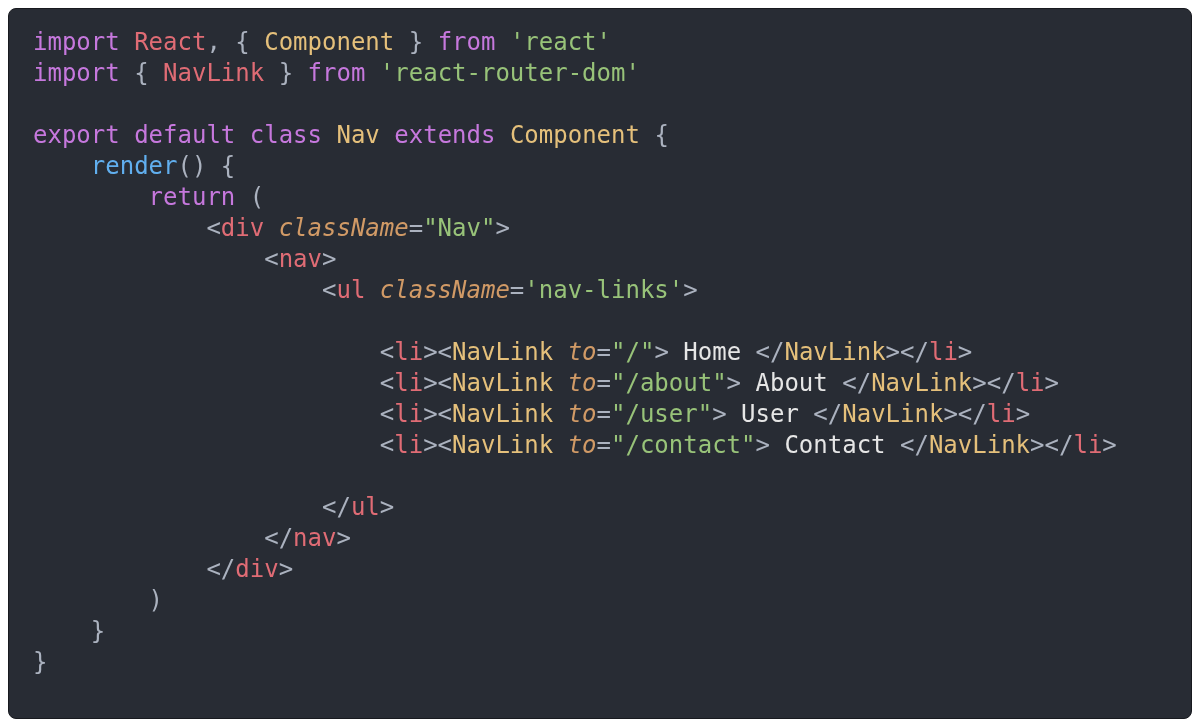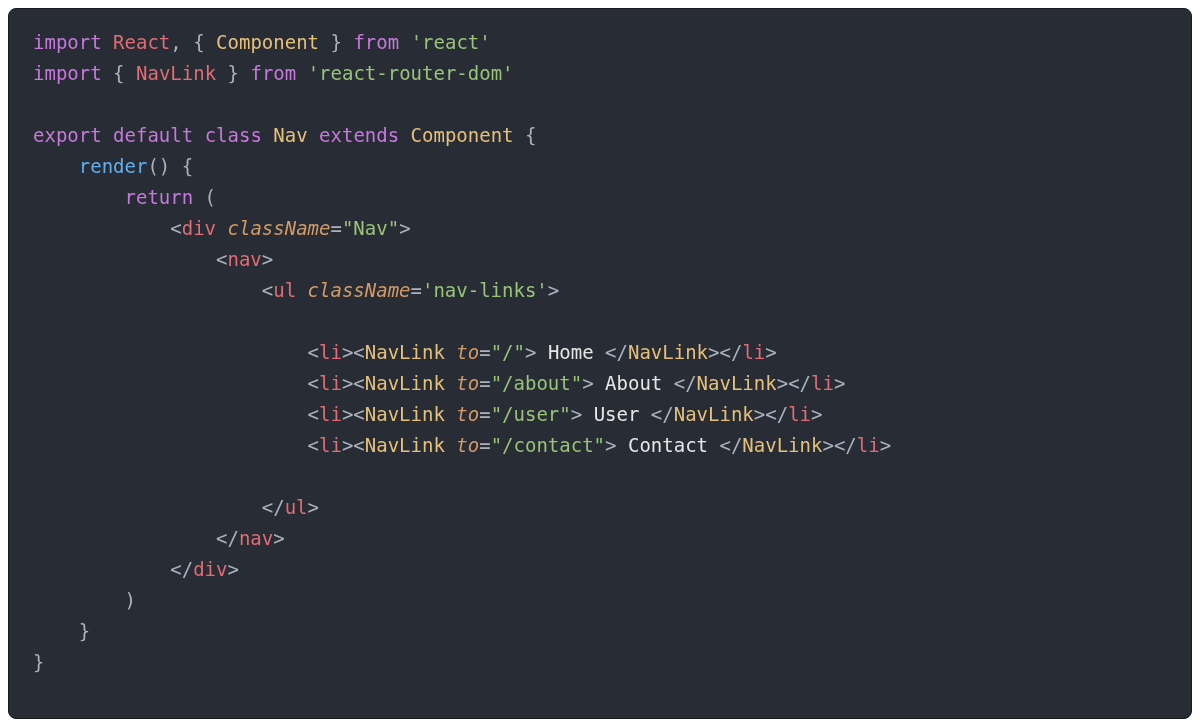--- a/index.html
+++ b/index.html
@@ -10,21 +10,21 @@
     height: 727px;
     overflow: hidden;
   }
   .code-block {
     margin: 8px;
     background: #282c34;
     border: 1px solid #181a1f;
     border-radius: 8px;
     padding: 18px 24px;
     font-family: Menlo, Consolas, "DejaVu Sans Mono", "Courier New", monospace;
-    font-size: 19px;
+    font-size: 24px;
     line-height: 31px;
     color: #abb2bf;
     white-space: pre;
     box-sizing: border-box;
     height: 711px;
     overflow: hidden;
   }
   .k-purple { color: #c678dd; }   
   .k-red    { color: #e06c75; }
   .k-yellow { color: #e5c07b; }   

